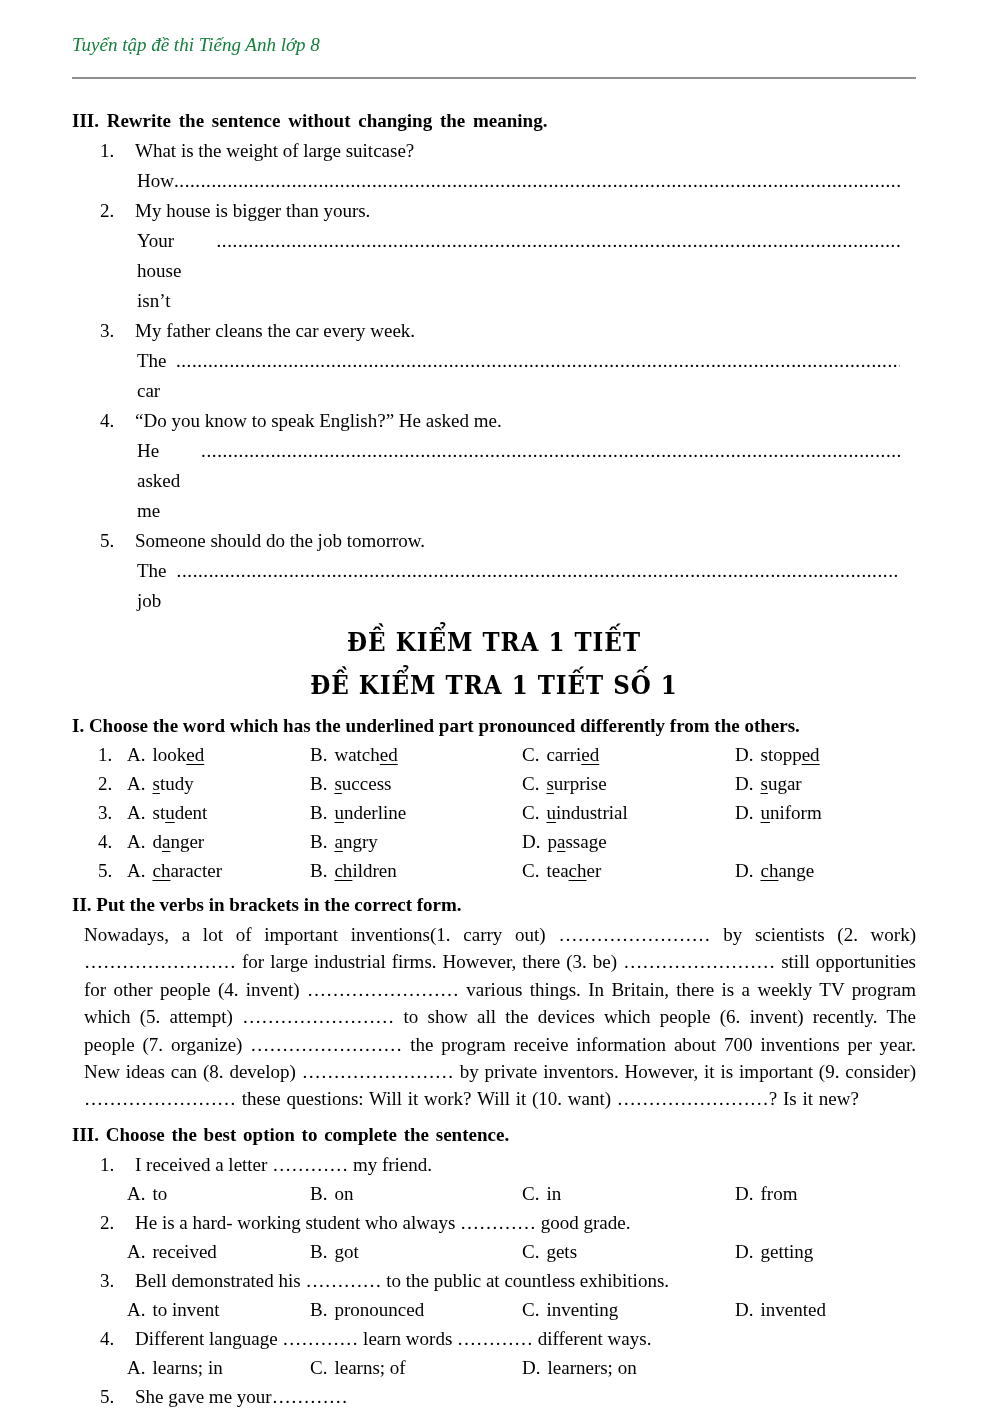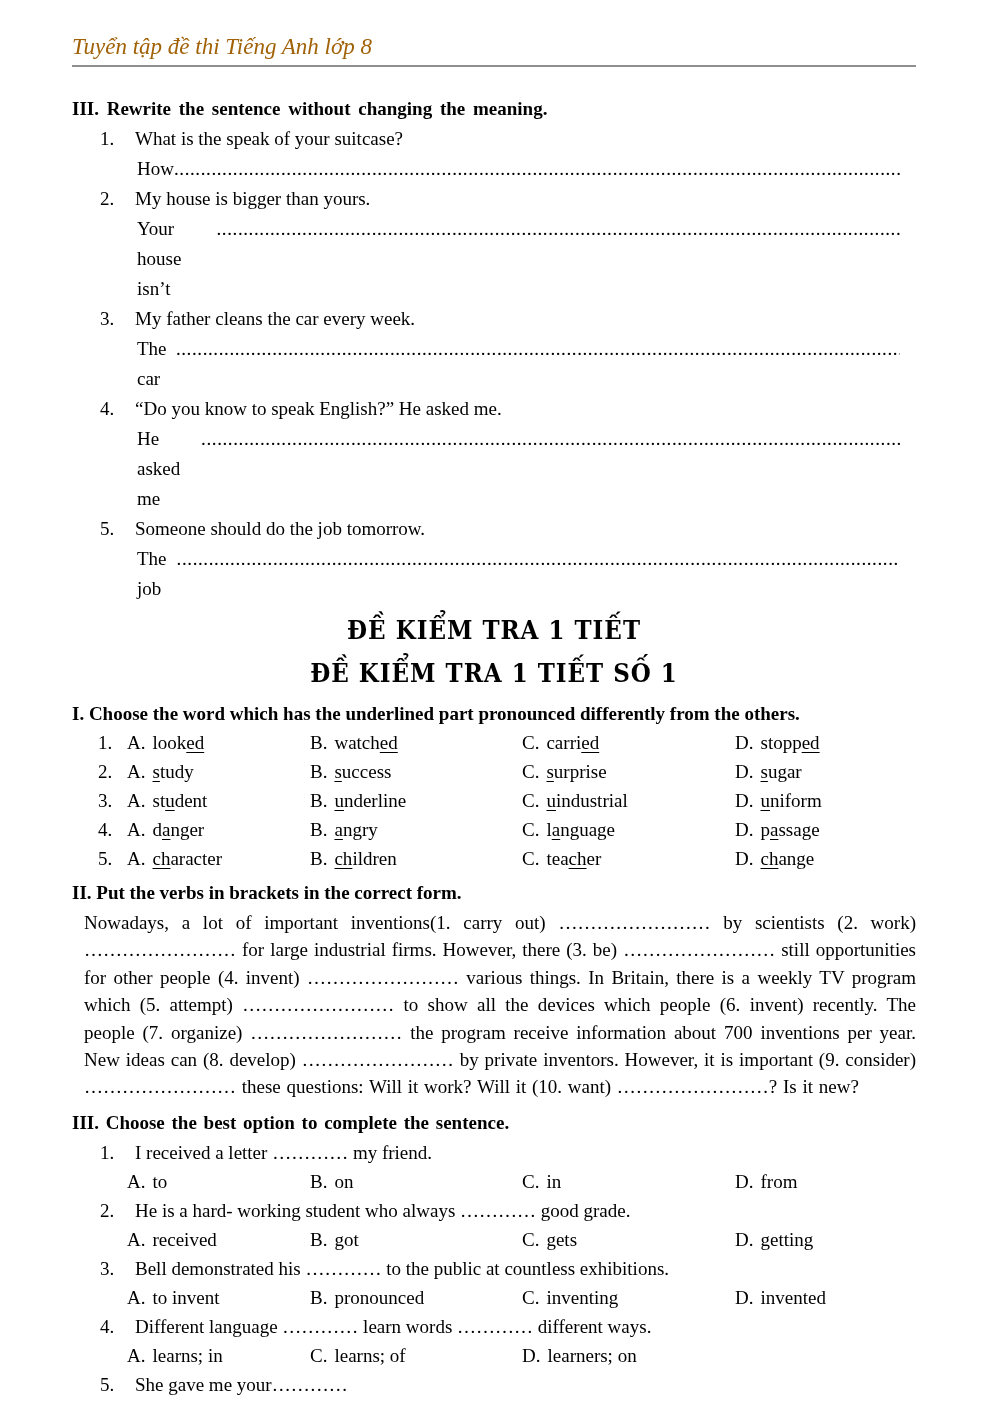--- a/index.html
+++ b/index.html
@@ -4,22 +4,22 @@
 <style>
   html,body { margin:0; padding:0; }
   body {
     width:988px; height:1417px; background:#ffffff; color:#000;
     font-family:"Liberation Serif","DejaVu Serif",serif;
     font-size:19px; box-sizing:border-box;
     padding:34px 72px 0 72px; overflow:hidden; position:relative;
   }
   
   .doc-header {
-    color:#a16207; font-style:italic; font-size:23px;
-    padding-bottom:5px; border-bottom:2px solid #8f8f8f;
+    color:#15803d; font-style:italic; font-size:19px;
+    padding-bottom:21px; border-bottom:2px solid #8f8f8f;
   }
   
   .rw { margin-top:27px; }
   .rw-heading { font-weight:bold; word-spacing:3px; line-height:30px; }
   .q-line { display:flex; line-height:30px; padding-left:28px; }
   .q-num { flex:0 0 35px; }
   .q-text { flex:1 1 auto; }
   .rw-answer { display:flex; margin-left:65px; margin-right:16px; line-height:30px; }
   .leader { flex:1 1 auto; overflow:hidden; white-space:nowrap; }
   .leader::after {
@@ -64,21 +64,21 @@
 
 <div class="doc-header">
   <span>Tuyển tập đề thi Tiếng Anh lớp 8</span>
 </div>
 
 <div class="rw">
   <div class="rw-heading">III. Rewrite the sentence without changing the meaning.</div>
 
   <div class="q-line">
     <span class="q-num">1.</span>
-    <span class="q-text">What is the speak of your suitcase?</span>
+    <span class="q-text">What is the weight of large suitcase?</span>
   </div>
   <div class="rw-answer">
     <span>How</span>
     <span class="leader"></span>
   </div>
 
   <div class="q-line">
     <span class="q-num">2.</span>
     <span class="q-text">My house is bigger than yours.</span>
   </div>
@@ -144,21 +144,20 @@
     <span><span class="olabel">A.</span><span><span>st</span><u>u</u><span>dent</span></span></span>
     <span><span class="olabel">B.</span><span><span></span><u>u</u><span>nderline</span></span></span>
     <span><span class="olabel">C.</span><span><span></span><u>u</u><span>industrial</span></span></span>
     <span><span class="olabel">D.</span><span><span></span><u>u</u><span>niform</span></span></span>
   </div>
 
   <div class="pron-row">
     <span>4.</span>
     <span><span class="olabel">A.</span><span><span>d</span><u>a</u><span>nger</span></span></span>
     <span><span class="olabel">B.</span><span><span></span><u>a</u><span>ngry</span></span></span>
-    <span><span class="olabel">C.</span><span><span>l</span><u>a</u><span>nguage</span></span></span>
     <span><span class="olabel">D.</span><span><span>p</span><u>a</u><span>ssage</span></span></span>
   </div>
 
   <div class="pron-row">
     <span>5.</span>
     <span><span class="olabel">A.</span><span><span></span><u>ch</u><span>aracter</span></span></span>
     <span><span class="olabel">B.</span><span><span></span><u>ch</u><span>ildren</span></span></span>
     <span><span class="olabel">C.</span><span><span>tea</span><u>ch</u><span>er</span></span></span>
     <span><span class="olabel">D.</span><span><span></span><u>ch</u><span>ange</span></span></span>
   </div>

